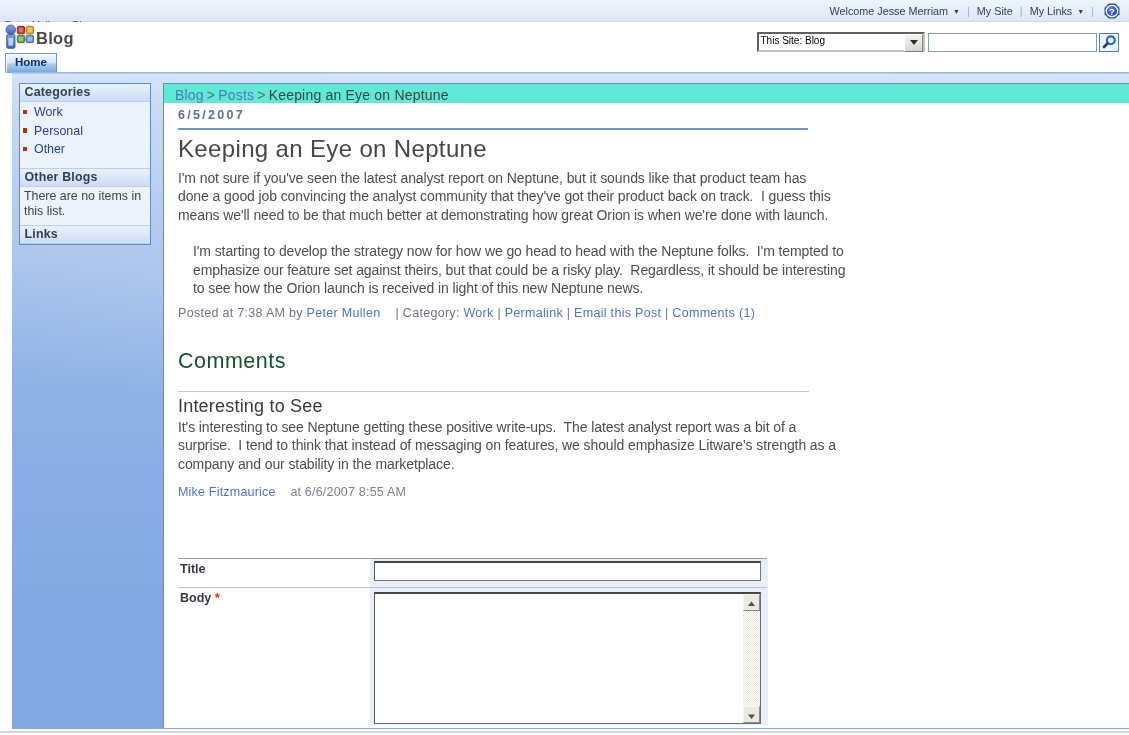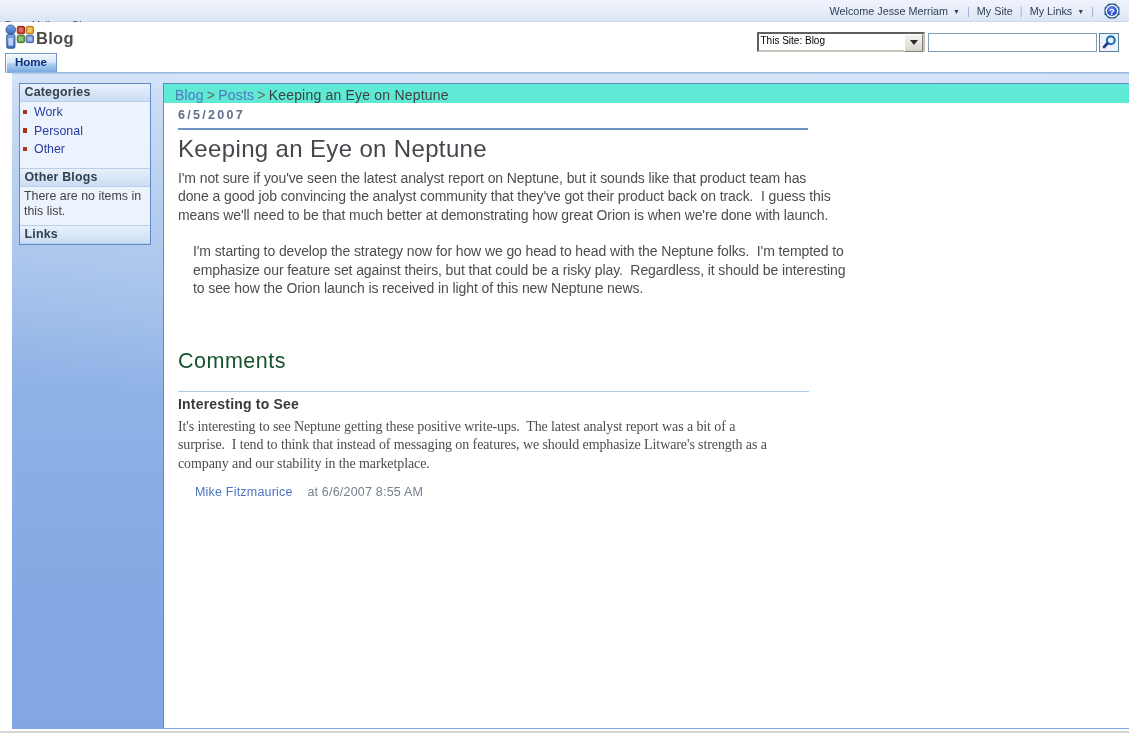--- a/index.html
+++ b/index.html
@@ -68,23 +68,23 @@
 #dateline{position:absolute;left:14px;top:24px;font-size:12.5px;font-weight:bold;color:#5f718a;letter-spacing:2.3px;}
 #rule1{position:absolute;left:14px;top:44px;width:630px;height:2px;background:#6e94c6;}
 #posttitle{position:absolute;left:14px;top:50.5px;font-size:24px;color:#46474c;letter-spacing:0.35px;}
 .bodytext{font-size:14px;color:#4d4d4d;line-height:18.6px;letter-spacing:-0.1px;}
 #para1{position:absolute;left:14px;top:84.5px;}
 #para2{position:absolute;left:14px;top:158px;margin-left:15px;}
 #postedline{position:absolute;left:14px;top:222px;font-size:12.5px;color:#6b7689;letter-spacing:0.3px;}
 #postedline a{color:#4d74c2;}
 #commentshead{position:absolute;left:14px;top:264.5px;font-size:21.5px;color:#14532d;letter-spacing:0.5px;}
 #rule2{position:absolute;left:14px;top:306.5px;width:631px;height:1px;background:#aecbe8;}
-#commenttitle{position:absolute;left:14px;top:312px;font-size:14px;font-weight:bold;color:#3a3a3a;letter-spacing:0.2px;}
-#commentbody{position:absolute;left:14px;top:333.5px;font-family:Liberation Serif, serif;}
-#byline{position:absolute;left:14px;top:401px;font-size:12.5px;letter-spacing:0.2px;margin-left:17px;}
+#commenttitle{position:absolute;left:14px;top:312px;font-size:18px;font-weight:normal;color:#3a3a3a;letter-spacing:0.2px;}
+#commentbody{position:absolute;left:14px;top:333.5px;}
+#byline{position:absolute;left:14px;top:401px;font-size:12.5px;letter-spacing:0.2px;}
 #byline a{color:#4d74c2;}
 #byline .at{color:#76818f;}
 #addhead{position:absolute;left:14px;top:432.5px;font-size:21.5px;color:#8e9094;letter-spacing:0.5px;}
 
 
 #formarea{position:absolute;left:9px;top:475px;width:595px;height:166px;}
 #fieldbg{position:absolute;left:197px;top:0;width:398px;height:166px;background:#e9effa;}
 #ftop{position:absolute;left:5px;top:-1.5px;width:589px;height:1px;background:#9a9a9a;}
 #fsep{position:absolute;left:5px;top:28px;width:589px;height:1px;background:#bfbfbf;}
 #formlbl1{position:absolute;left:7px;top:3px;font-size:12.5px;font-weight:bold;color:#333a45;}
@@ -176,20 +176,43 @@
     <div class="navhead mid">Links</div>
   </div>
 
   <div id="main">
     <div id="breadcrumb"><a>Blog</a><span class="bsep">&gt;</span><a>Posts</a><span class="bsep">&gt;</span>Keeping an Eye on Neptune</div>
     <div id="dateline">6/5/2007</div>
     <div id="rule1"></div>
     <div id="posttitle">Keeping an Eye on Neptune</div>
     <div id="para1" class="bodytext">I'm not sure if you've seen the latest analyst report on Neptune, but it sounds like that product team has<br>done a good job convincing the analyst community that they've got their product back on track.&nbsp; I guess this<br>means we'll need to be that much better at demonstrating how great Orion is when we're done with launch.</div>
     <div id="para2" class="bodytext">I'm starting to develop the strategy now for how we go head to head with the Neptune folks.&nbsp; I'm tempted to<br>emphasize our feature set against theirs, but that could be a risky play.&nbsp; Regardless, it should be interesting<br>to see how the Orion launch is received in light of this new Neptune news.</div>
+    <div id="postedline">Posted at 7:38 AM by <a>Peter Mullen</a>&nbsp;&nbsp;&nbsp; | Category: <a>Work</a> | <a>Permalink</a> | <a>Email this Post</a> | <a>Comments (1)</a></div>
     <div id="commentshead">Comments</div>
     <div id="rule2"></div>
     <div id="commenttitle">Interesting to See</div>
     <div id="commentbody" class="bodytext">It's interesting to see Neptune getting these positive write-ups.&nbsp; The latest analyst report was a bit of a<br>surprise.&nbsp; I tend to think that instead of messaging on features, we should emphasize Litware's strength as a<br>company and our stability in the marketplace.</div>
     <div id="byline"><a>Mike Fitzmaurice</a>&nbsp;&nbsp;&nbsp; <span class="at">at 6/6/2007 8:55 AM</span></div>
+        <div id="formarea">
+      <div id="fieldbg"></div>
+      <div id="ftop"></div>
+      <div id="fsep"></div>
+      <div id="formlbl1">Title</div>
+      <div id="formlbl2">Body <span class="req">*</span></div>
+      <div id="titleinput"></div>
+      <div id="bodyinput">
+        <div id="sbar">
+          <div class="sbtn" style="top:0;">
+            <svg width="9" height="9" viewBox="0 0 9 9" style="margin-top:3px">
+                <path d="M4.5 1.5 L8 6 L1 6 Z" fill="#555049"></path>
+              </svg>
+          </div>
+          <div class="sbtn" style="bottom:0;">
+            <svg width="9" height="9" viewBox="0 0 9 9" style="margin-top:3px">
+                <path d="M4.5 7 L1 2.5 L8 2.5 Z" fill="#555049"></path>
+              </svg>
+          </div>
+        </div>
+      </div>
+    </div>
   </div>
 </div>
 <div style="position:absolute;left:0;top:731px;width:1129px;height:1.5px;background:#d5d5d5"></div>
 
 </body></html>

